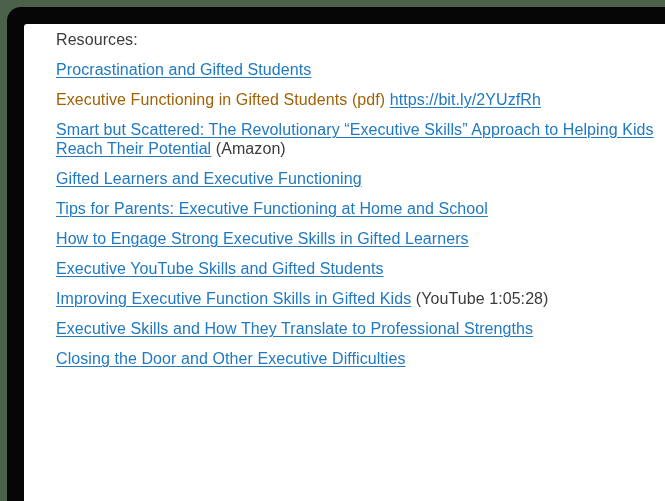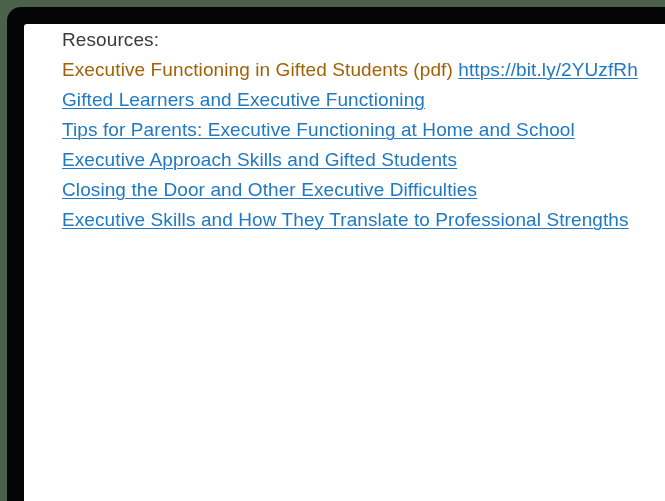--- a/index.html
+++ b/index.html
@@ -48,23 +48,23 @@
     background: #ffffff;
     border-radius: 3px 0 0 0;
     overflow: hidden;
   }
 
   .doc-body {
     padding: 6px 18px 10px 22px;
   }
 
   p.doc-line {
-    margin: 0 0 0 16px;
+    margin: 0 0 0 10px;
     padding: 0;
-    font-size: 19px;
+    font-size: 16px;
     line-height: 19px;
     color: #3b3b3b;
     letter-spacing: 0.005em;
   }
 
   
   p.doc-line + p.doc-line {
     margin-top: 11px;
   }
 
@@ -89,47 +89,59 @@
 
 <div class="screen-edge">
   <div class="device-frame">
     <div class="page-surface">
       <div class="doc-body">
 
         <p class="doc-line">
           <span>Resources:</span>
         </p>
 
+        <p class="doc-line">
+          <span class="plain"></span><a class="doc-link">Procrastination and Gifted Students</a><span class="note"></span>
+        </p>
 
 
         <p class="doc-line">
           <span class="plain">Executive Functioning in Gifted Students (pdf) </span><a class="doc-link">https://bit.ly/2YUzfRh</a><span class="note"></span>
         </p>
 
+        <p class="doc-line">
+          <span class="plain"></span><a class="doc-link">Smart but Scattered: The Revolutionary “Executive Skills” Approach to Helping Kids Reach Their Potential</a><span class="note"> (Amazon)</span>
+        </p>
 
 
         <p class="doc-line">
           <span class="plain"></span><a class="doc-link">Gifted Learners and Executive Functioning</a><span class="note"></span>
         </p>
 
         <p class="doc-line">
           <span class="plain"></span><a class="doc-link">Tips for Parents: Executive Functioning at Home and School</a><span class="note"></span>
         </p>
 
+        <p class="doc-line">
+          <span class="plain"></span><a class="doc-link">How to Engage Strong Executive Skills in Gifted Learners</a><span class="note"></span>
+        </p>
 
         <p class="doc-line">
-          <span class="plain"></span><a class="doc-link">Executive Approach Skills and Gifted Students</a><span class="note"></span>
+          <span class="plain"></span><a class="doc-link">Executive YouTube Skills and Gifted Students</a><span class="note"></span>
+        </p>
+
+        <p class="doc-line">
+          <span class="plain"></span><a class="doc-link">Improving Executive Function Skills in Gifted Kids</a><span class="note"> (YouTube 1:05:28)</span>
         </p>
 
 
+        <p class="doc-line">
+          <span class="plain"></span><a class="doc-link">Executive Skills and How They Translate to Professional Strengths</a><span class="note"></span>
+        </p>
 
         <p class="doc-line">
           <span class="plain"></span><a class="doc-link">Closing the Door and Other Executive Difficulties</a><span class="note"></span>
-        </p>
-
-        <p class="doc-line">
-          <span class="plain"></span><a class="doc-link">Executive Skills and How They Translate to Professional Strengths</a><span class="note"></span>
         </p>
 
       </div>
     </div>
   </div>
 </div>
 
 </body></html>

